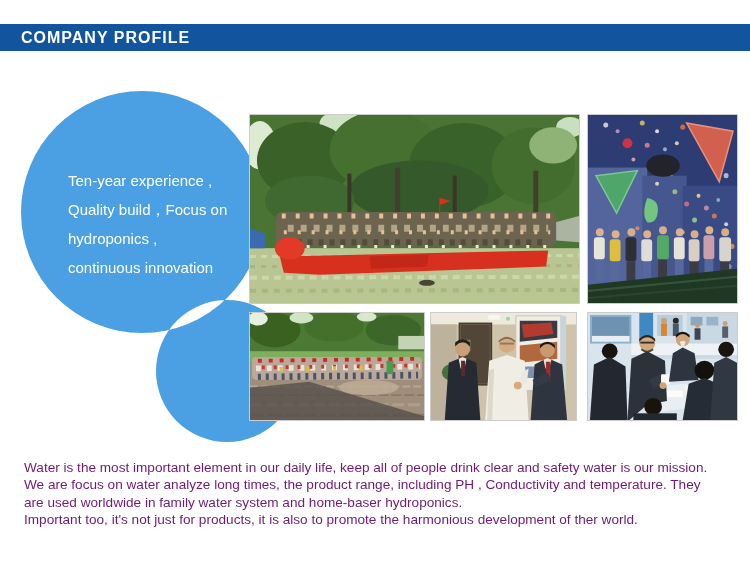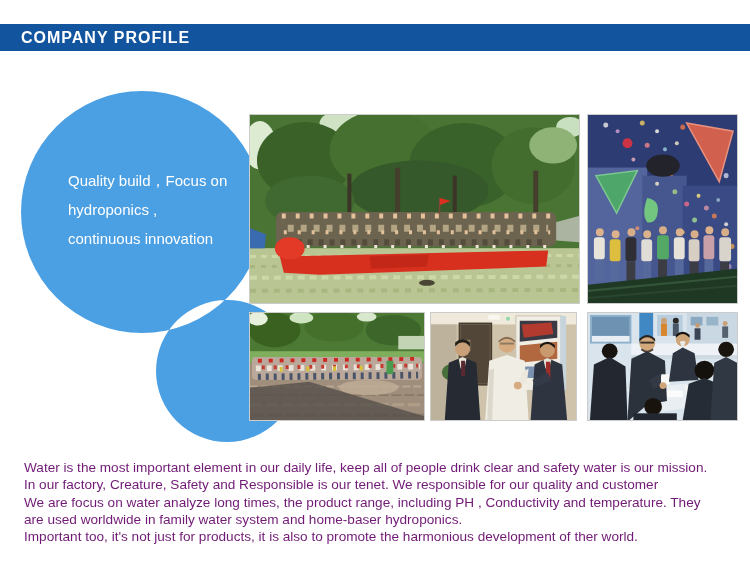--- a/index.html
+++ b/index.html
@@ -32,20 +32,21 @@
   <div class="header-bar" style="background: rgb(18, 84, 158);">
     <span class="header-title" style="color: rgb(255, 255, 255);">COMPANY PROFILE</span>
   </div>
 
   <svg class="circles-svg" viewBox="0 0 310 450" aria-hidden="true">
     <path fill="#4b9fe3" fill-rule="evenodd" d="M21,212 a121,121 0 1,0 242,0 a121,121 0 1,0 -242,0
          M156,371 a71,71 0 1,0 142,0 a71,71 0 1,0 -142,0"></path>
   </svg>
 
   <div class="circle-text" style="color: rgb(255, 255, 255);">
+      <div class="slogan-line">Ten-year experience ,</div>
       <div class="slogan-line">Quality build，Focus on</div>
       <div class="slogan-line">hydroponics ,</div>
       <div class="slogan-line">continuous innovation</div>
     </div>
 
   <figure class="photo p1" aria-label="outdoor-team-group-photo">
     <svg viewBox="0 0 331 186" preserveAspectRatio="none">
       <rect width="331" height="186" fill="#b9c694"></rect>
       <rect width="331" height="132" fill="#4a7434"></rect>
       <ellipse cx="10" cy="30" rx="16" ry="24" fill="#dcebd2"></ellipse>
@@ -265,19 +266,18 @@
       <polygon points="96,112 102,74 118,68 136,76 140,112" fill="#262c36"></polygon>
       <circle cx="140" cy="38" r="8" fill="#1a140e"></circle>
       <polygon points="124,112 128,52 140,46 151,52 151,112" fill="#303844"></polygon>
       <circle cx="66" cy="98" r="9" fill="#18130d"></circle>
       <rect x="46" y="105" width="44" height="7" fill="#222730"></rect>
     </svg>
   </figure>
 
   <div class="about" style="color: #701a75;">
       <div class="about-line">Water is the most important element in our daily life, keep all of people drink clear and safety water is our mission.</div>
-      <div class="about-line">In our factory, Creature, Safety and Responsible is our tenet. We responsible for our quality and customer</div>
       <div class="about-line">We are focus on water analyze long times, the product range, including PH , Conductivity and temperature. They</div>
       <div class="about-line">are used worldwide in family water system and home-baser hydroponics.</div>
       <div class="about-line">Important too, it's not just for products, it is also to promote the harmonious development of ther world.</div>
     </div>
 
 </div>
 
 </body></html>

